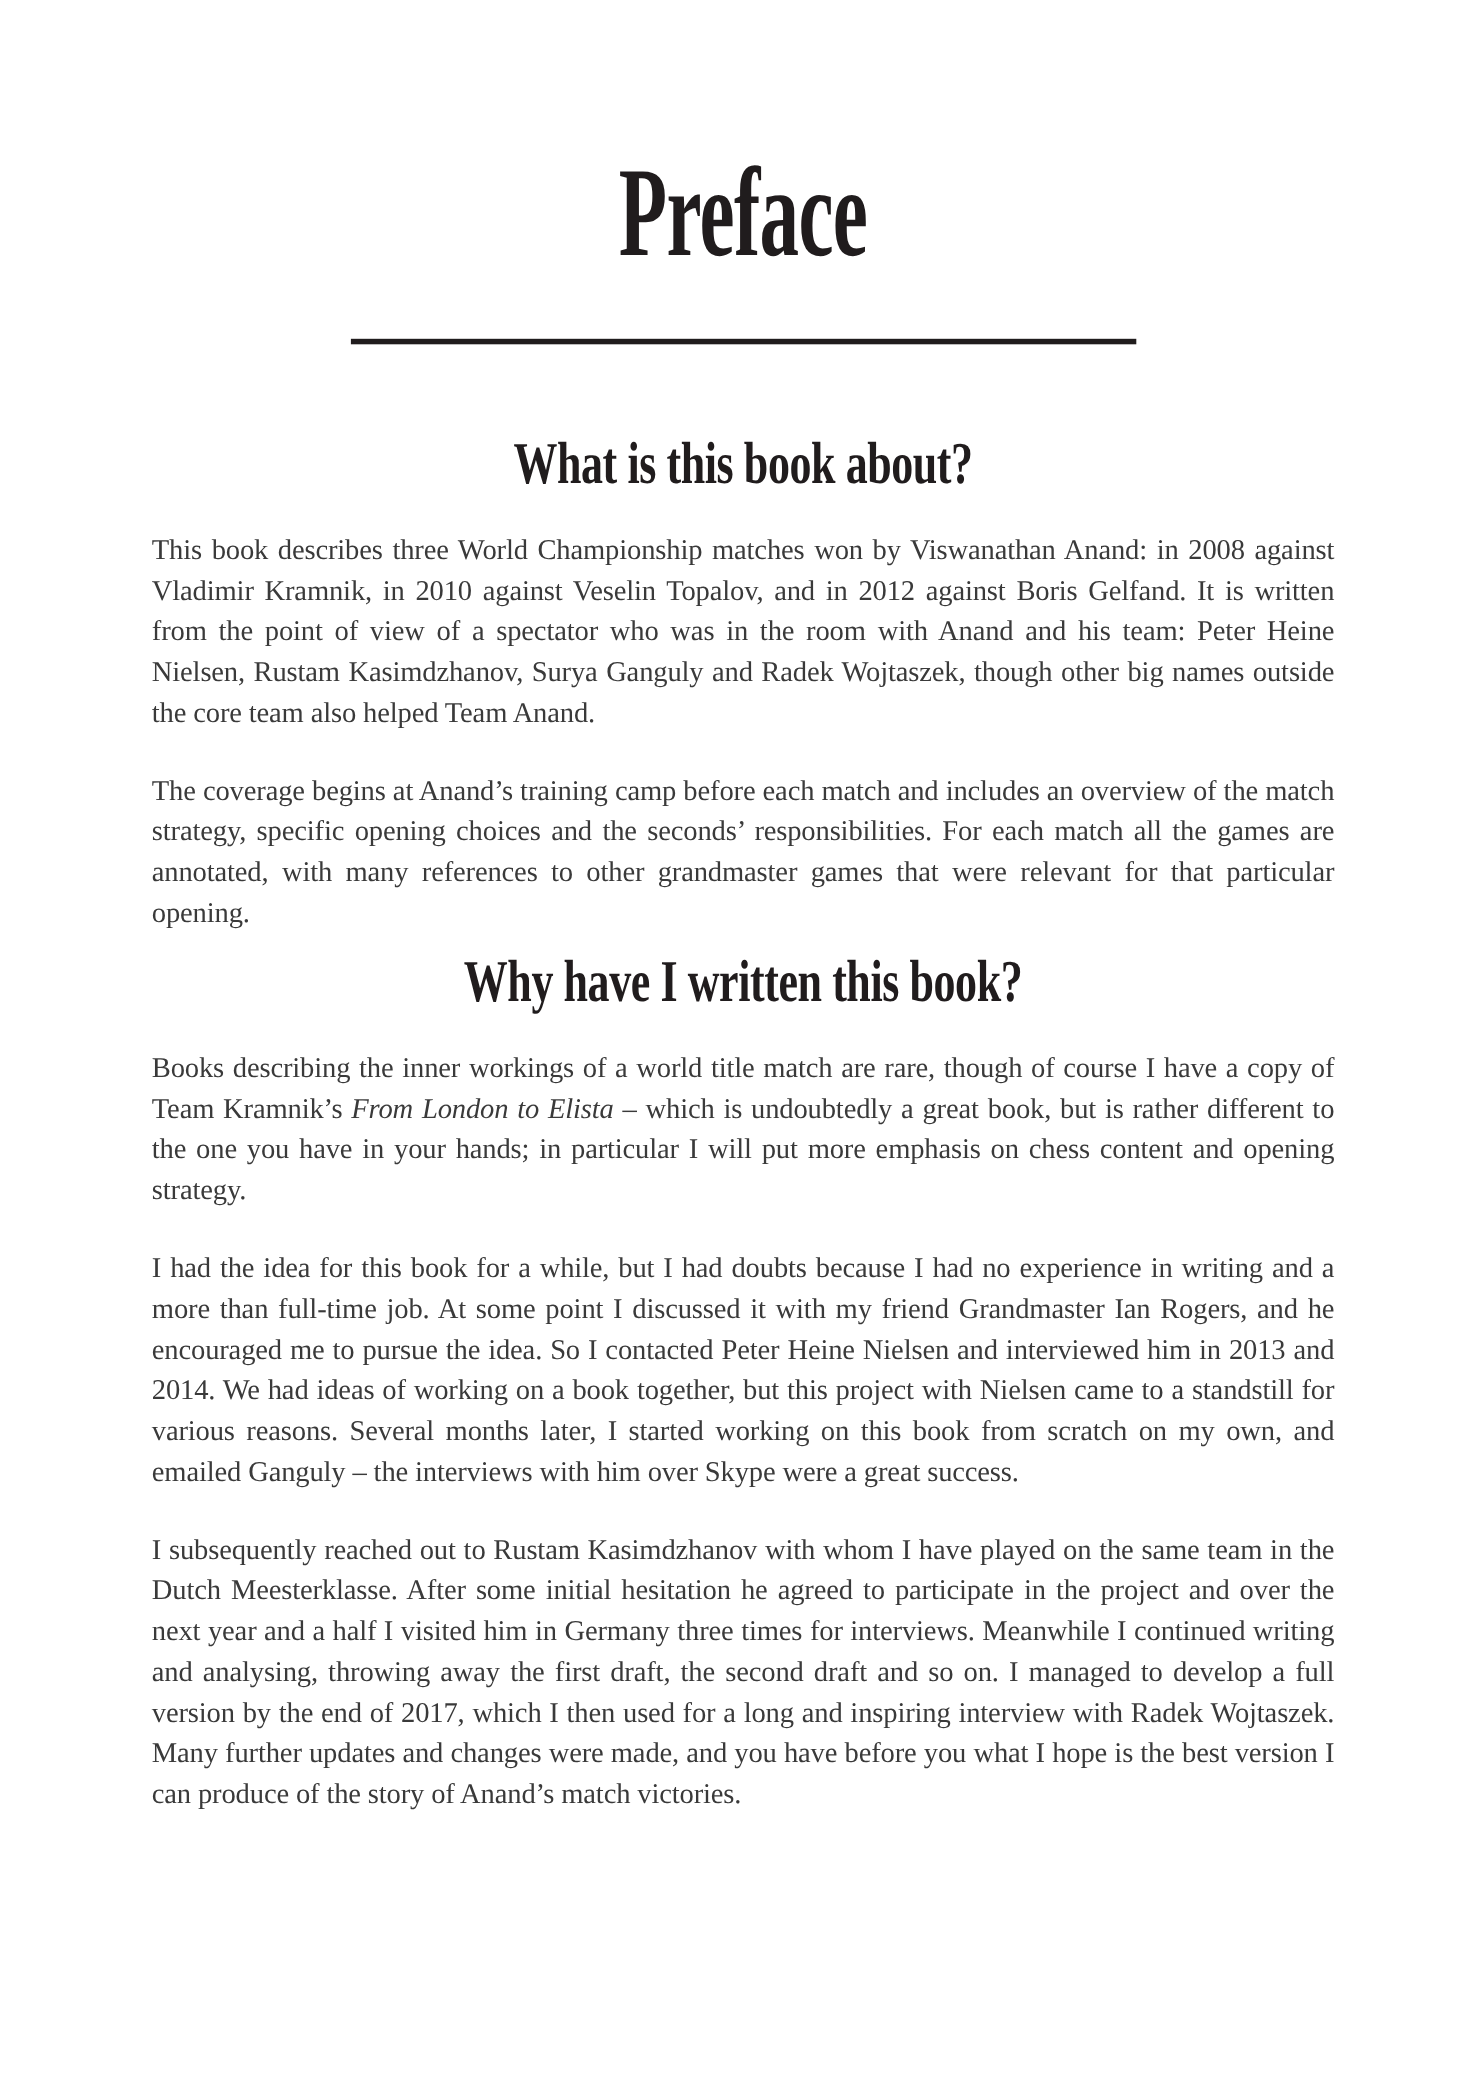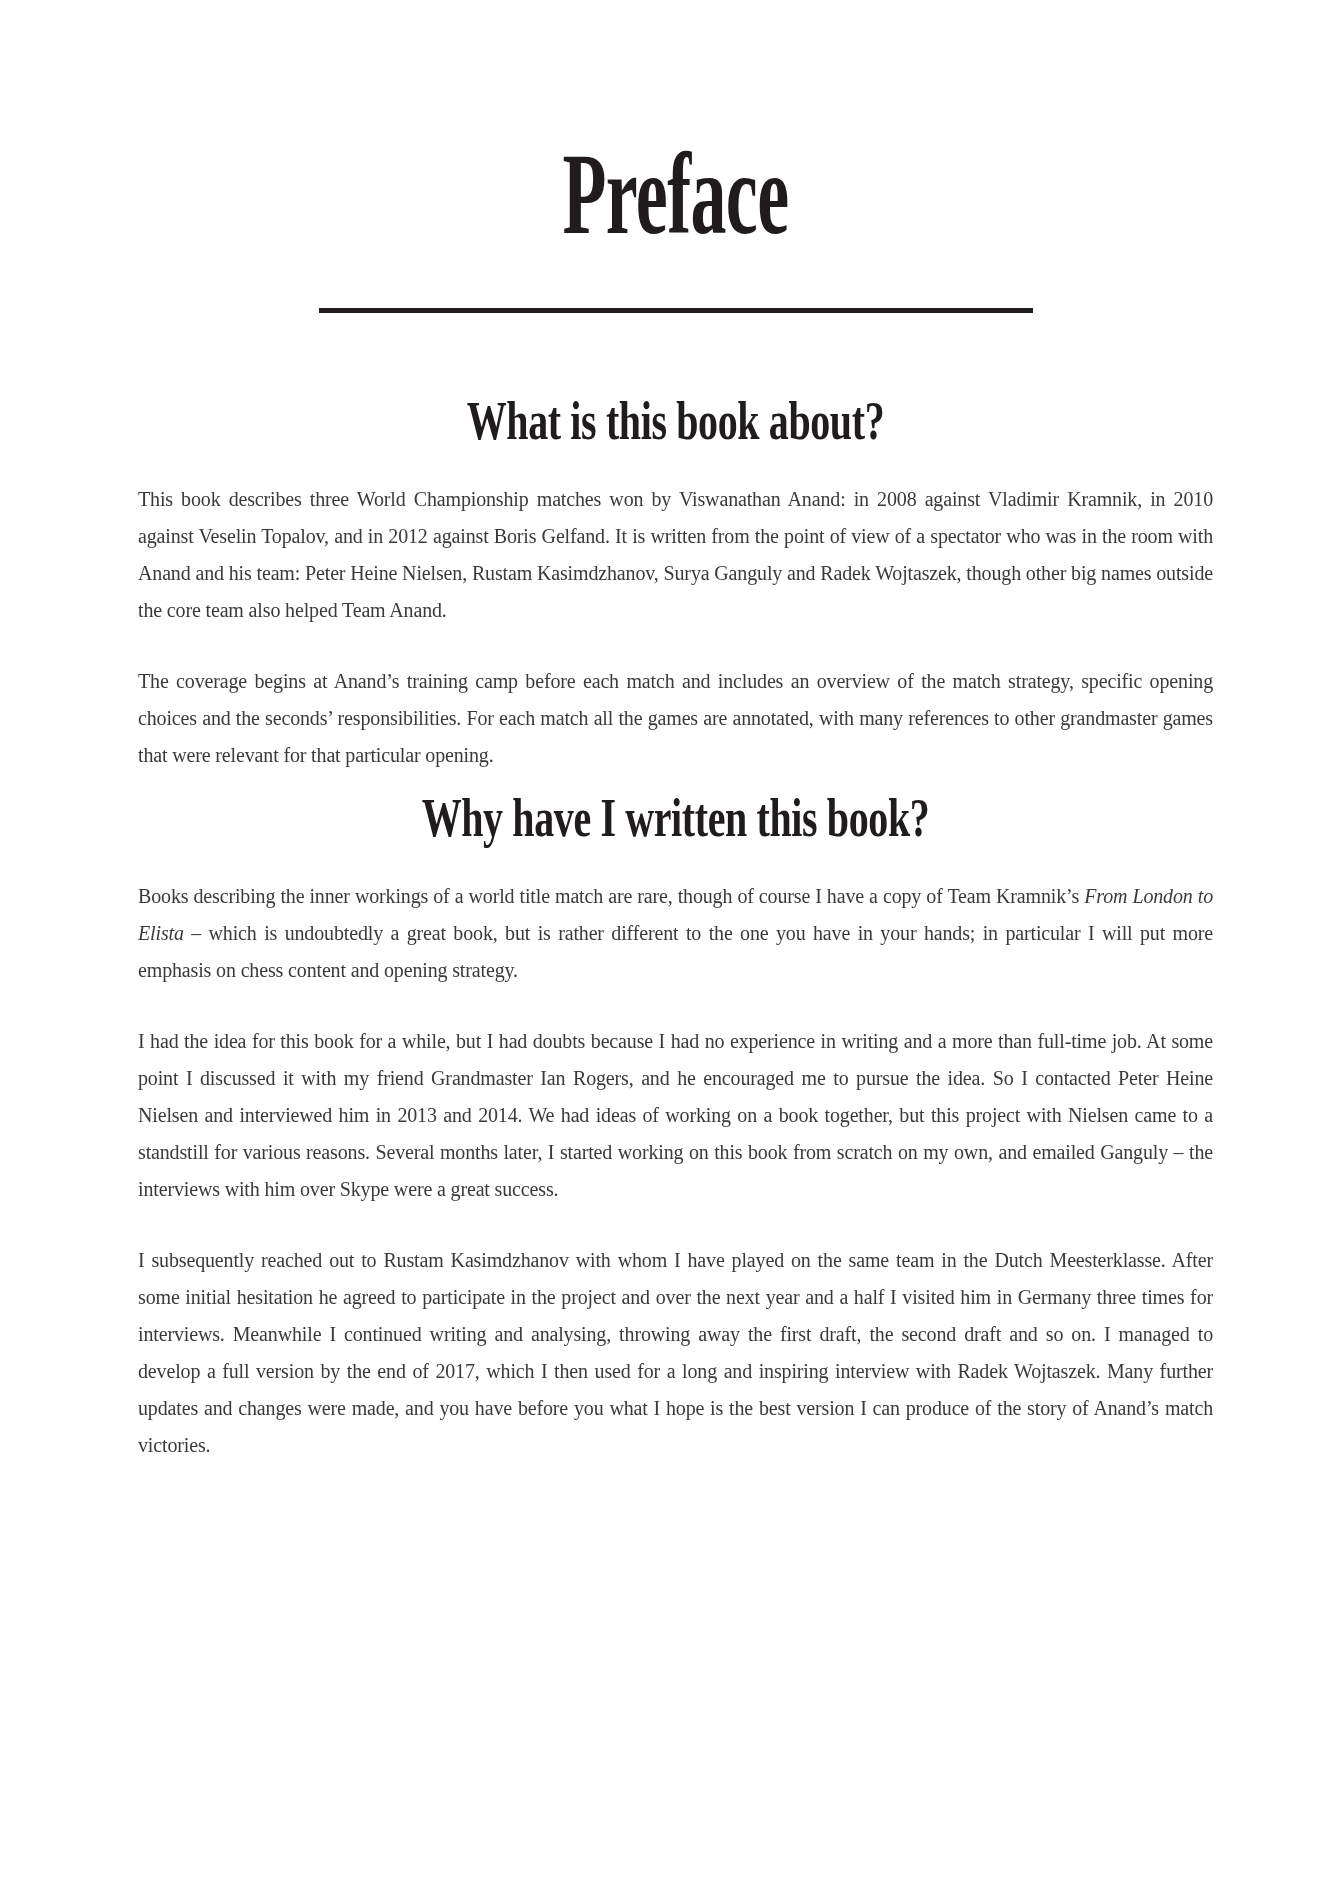--- a/index.html
+++ b/index.html
@@ -47,21 +47,21 @@
     text-align:center;
     color:var(--ink);
     transform:scaleX(0.74);
     transform-origin:50% 50%;
     white-space:nowrap;
     letter-spacing:-0.5px;
   }
   .body-paragraph + .section-heading{margin-top:12px;}
   .body-paragraph{
     margin:34px 0 0 0;
-    font-size:20px;
+    font-size:26px;
     line-height:37px;
     letter-spacing:-0.15px;
     color:var(--body-ink);
     text-align:justify;
     text-justify:inter-word;
   }
   .section-heading + .body-paragraph{margin-top:28px;}
   .body-paragraph em{}
 </style>
 </head>

